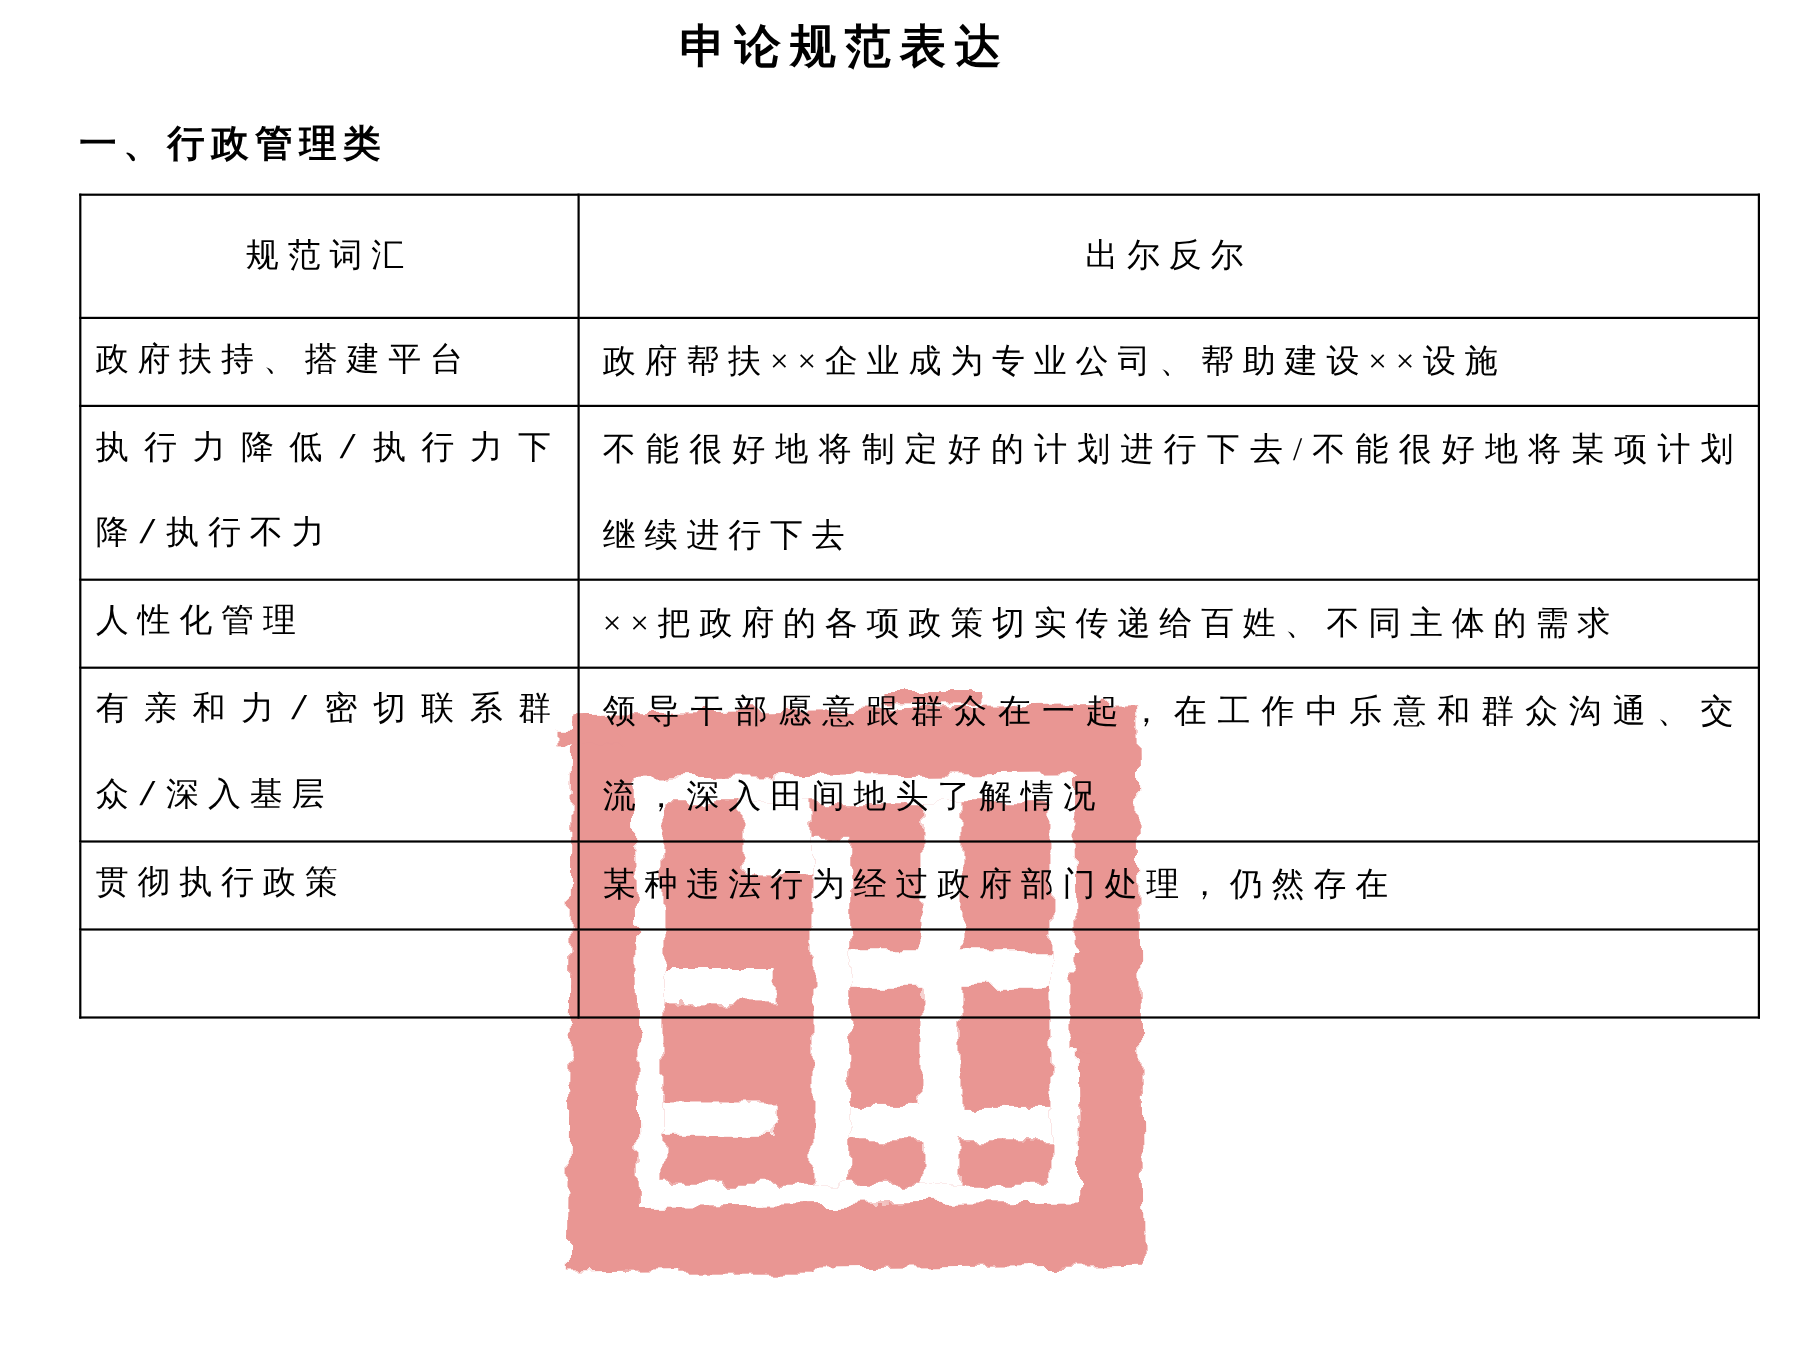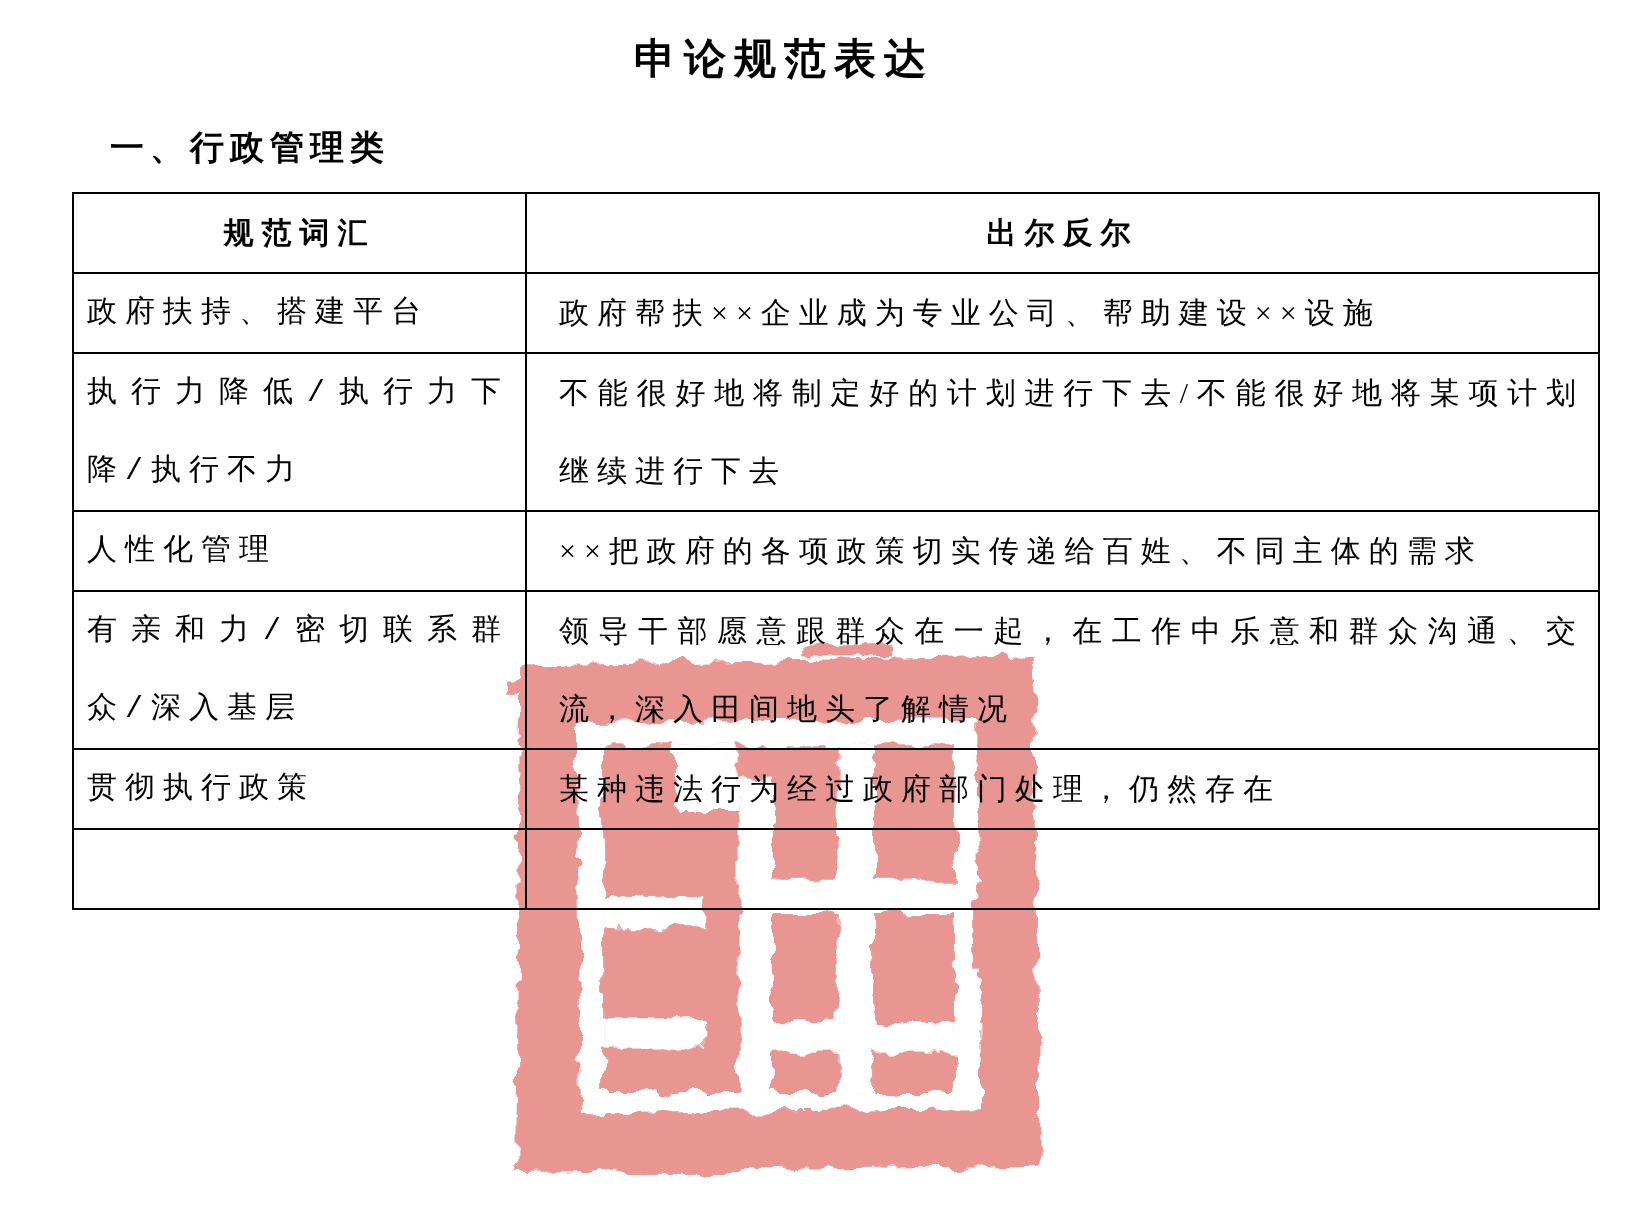--- a/index.html
+++ b/index.html
@@ -31,36 +31,36 @@
     opacity: 0.96;
   }
   
   .content {
     position: relative;
     z-index: 1;
   }
   .title-wrap {
     width: 1536px;
     text-align: center;
-    margin: 16px;
+    margin: 0;
     padding-top: 12px;
   }
   .doc-title {
     display: inline-block;
     font-size: 42px;
     font-weight: bold;
     letter-spacing: 8px;
     line-height: 62px;
     margin: 0;
   }
   .section-heading {
     font-size: 34px;
     font-weight: bold;
     letter-spacing: 6px;
-    margin: 34px 0 20px 110px;
+    margin: 34px 0 20px 72px;
     line-height: 48px;
   }
   
   table.norm-table {
     border-collapse: collapse;
     table-layout: fixed;
     margin-left: 72px;
     width: 1526px;
     background: transparent;
   }
@@ -70,33 +70,33 @@
   table.norm-table td {
     border: 2px solid #000000;
     font-size: 30px;
     letter-spacing: 8px;
     line-height: 78px;
     vertical-align: middle;
     background: transparent;
     overflow: hidden;
   }
   table.norm-table th {
-    font-weight: bold;
+    font-weight: normal;
     text-align: center;
     height: 78px;
-    padding: 0;
+    padding: 16px;
   }
   td.term-cell {
     text-align: justify;
     padding: 0 16px 0 13px;
     font-family: Liberation Mono, monospace;
   }
   td.scenario-cell {
     text-align: justify;
-    padding: 0 14px 0 32px;
+    padding: 0 14px 0 21px;
   }
   tr.stub-row td { height: 78px; }
 </style>
 </head>
 <body>
 
 <div class="page">
 
   <svg class="seal" viewBox="0 0 550 550" aria-hidden="true">
     <defs>

